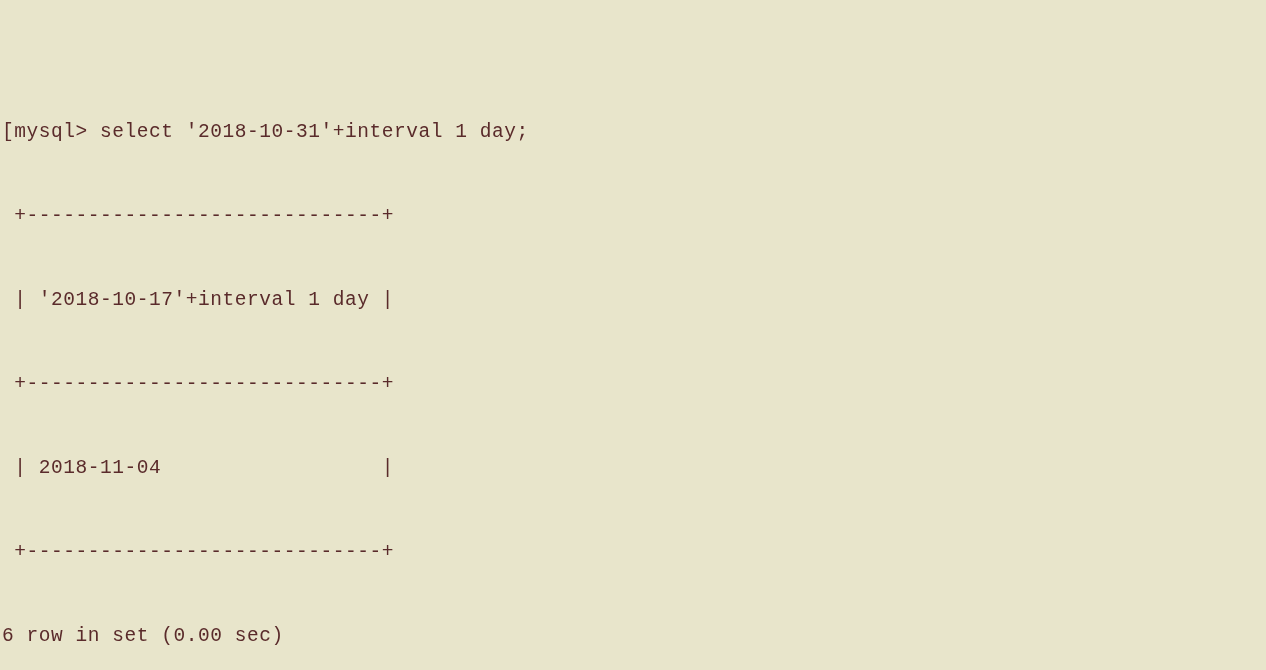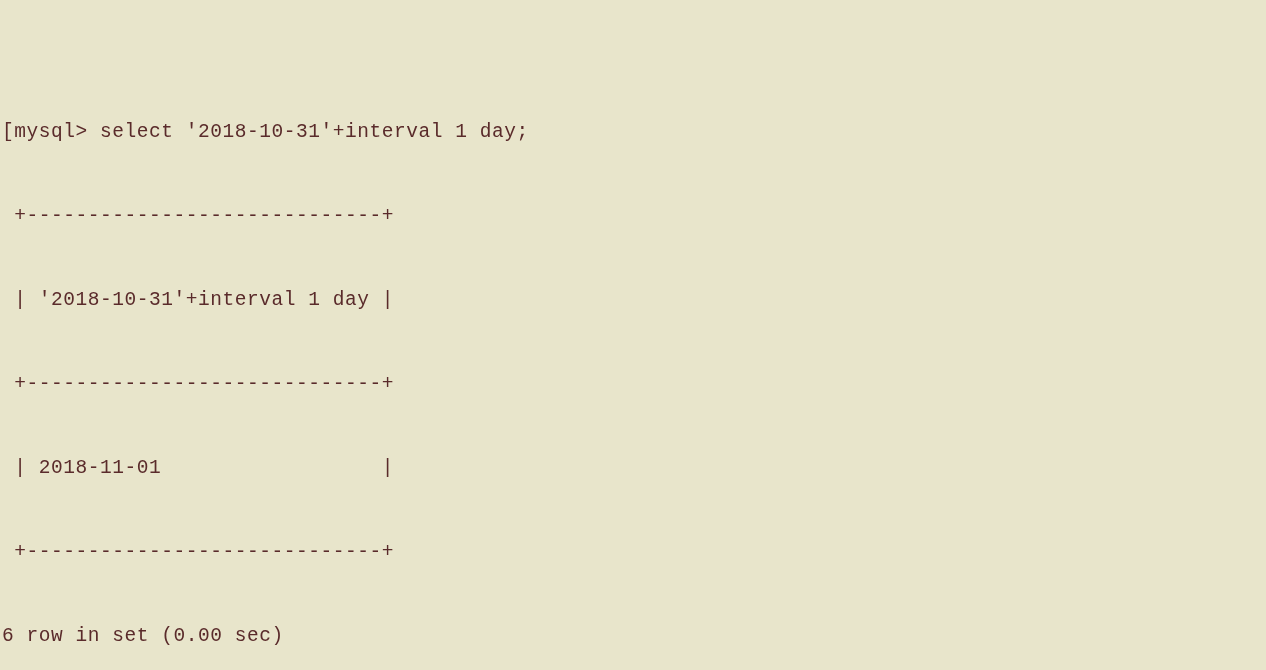--- a/index.html
+++ b/index.html
@@ -34,23 +34,23 @@
   }
 </style>
 </head>
 <body style="background: rgb(232, 229, 203);">
 
 <div id="terminal" style="background: rgb(232, 229, 203); color: rgb(90, 43, 43);">
 
   
   <div class="line">[mysql&gt; select '2018-10-31'+interval 1 day;</div>
   <div class="line"> +-----------------------------+</div>
-  <div class="line"> | '2018-10-31'+interval 1 day |</div>
+  <div class="line"> | '2018-10-17'+interval 1 day |</div>
   <div class="line"> +-----------------------------+</div>
-  <div class="line"> | 2018-11-01                  |</div>
+  <div class="line"> | 2018-11-04                  |</div>
   <div class="line"> +-----------------------------+</div>
   <div class="line">6 row in set (0.00 sec)</div>
   
 
   
   
   
   
   
   

